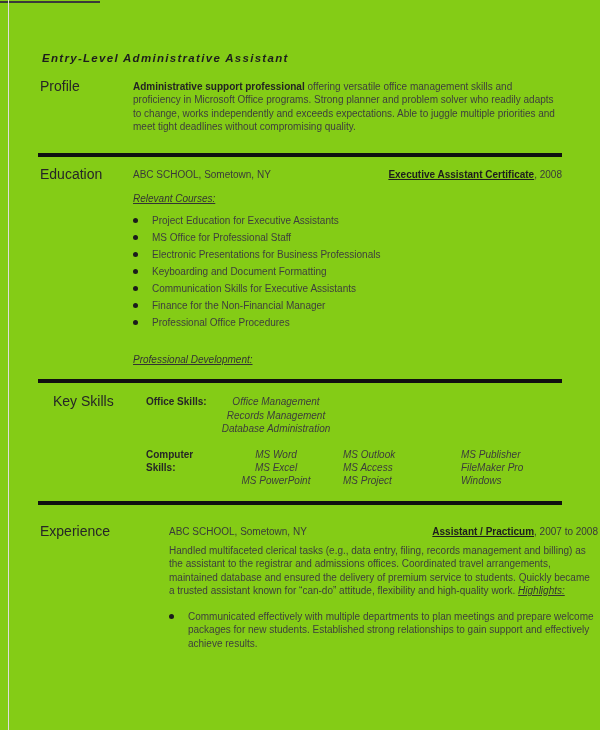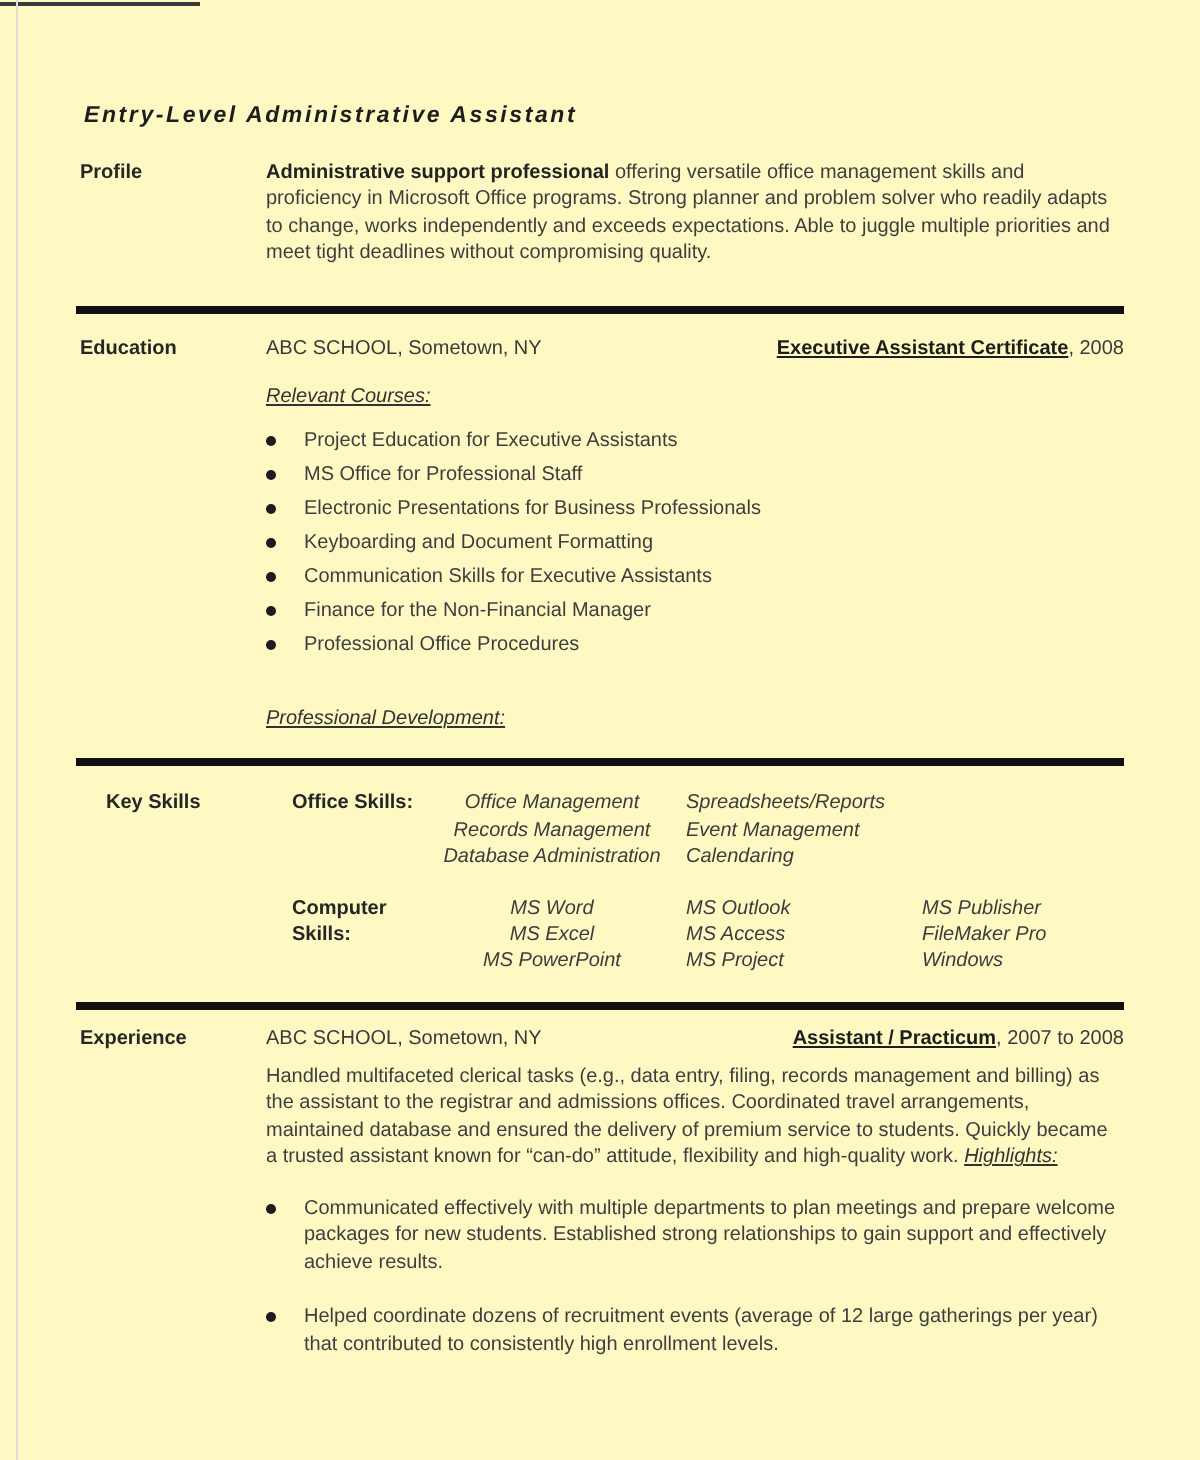--- a/index.html
+++ b/index.html
@@ -1,20 +1,20 @@
 <!DOCTYPE html>
 <html><head>
 <meta charset="utf-8">
 <style>
   * { margin:0; padding:0; box-sizing:border-box; }
   html,body { background:#ffffff; }
   .page {
     position:relative;
     width:600px; height:730px;
-    background:#fef9c3;
+    background:#84cc16;
     font-family:"Liberation Sans", sans-serif;
     color:#3e3e3e;
     overflow:hidden;
   }
   .left-edge-line {
     position:absolute; left:8px; top:0; width:1px; height:730px;
     background:#e0dedd;
   }
   .top-artifact {
     position:absolute; left:0; top:1px; width:100px; height:2px;
@@ -24,21 +24,21 @@
 
   .doc-title {
     margin-left:42px;
     font-size:11.5px; font-weight:bold; font-style:italic;
     letter-spacing:1.3px; color:#1d1d1d;
   }
 
   .section { display:flex; }
   .label-col {
     flex:0 0 133px; width:133px; padding-left:40px;
-    font-size:10px; font-weight:bold; color:#262626;
+    font-size:14px; font-weight:normal; color:#262626;
     line-height:13px;
   }
   .body-col { width:429px; font-size:10px; line-height:13.4px; }
 
   .rule {
     height:4px; width:524px; margin-left:38px;
     background:#101010;
   }
 
   .lead-bold { font-weight:bold; color:#232323; }
@@ -81,21 +81,21 @@
   .exp-bullets .bullet-item { line-height:13.6px; }
   .exp-bullets .bullet-item + .bullet-item { margin-top:14px; }
   .exp-bullets .dot { margin-top:4px; }
 
   .mt-profile { margin-top:16px; }
   .mt-rule1 { margin-top:19px; }
   .mt-edu { margin-top:11px; }
   .mt-rule2 { margin-top:13px; }
   .mt-skills { margin-top:12px;padding-left:13px; }
   .mt-rule3 { margin-top:13px; }
-  .mt-exp { margin-top:8px; }
+  .mt-exp { margin-top:20px;gap:36px; }
   .mt-dev { margin-top:22px; }
 </style>
 </head>
 <body>
 
 <div class="page">
   <div class="top-artifact"></div>
   <div class="left-edge-line"></div>
 
   <div class="doc">
@@ -163,25 +163,20 @@
       <div class="label-col">Key Skills</div>
       <div class="body-col">
 
         <div class="skills-row">
           <div class="skills-cat">Office Skills:</div>
           <div class="skills-col c1">
             <div>Office Management</div>
             <div>Records Management</div>
             <div>Database Administration</div>
           </div>
-          <div class="skills-col c2">
-            <div>Spreadsheets/Reports</div>
-            <div>Event Management</div>
-            <div>Calendaring</div>
-          </div>
         </div>
 
         <div class="skills-row">
           <div class="skills-cat">Computer Skills:</div>
           <div class="skills-col c1">
             <div>MS Word</div>
             <div>MS Excel</div>
             <div>MS PowerPoint</div>
           </div>
           <div class="skills-col c2">
@@ -211,22 +206,18 @@
 
         <div class="exp-summary">
           <span>Handled multifaceted clerical tasks (e.g., data entry, filing, records management and billing) as the assistant to the registrar and admissions offices. Coordinated travel arrangements, maintained database and ensured the delivery of premium service to students. Quickly became a trusted assistant known for “can-do” attitude, flexibility and high-quality work. </span><span class="highlights">Highlights:</span>
         </div>
 
         <ul class="exp-bullets bullet-list">
           <li class="bullet-item">
               <span class="dot"></span>
               <span>Communicated effectively with multiple departments to plan meetings and prepare welcome packages for new students. Established strong relationships to gain support and effectively achieve results.</span>
             </li>
-          <li class="bullet-item">
-              <span class="dot"></span>
-              <span>Helped coordinate dozens of recruitment events (average of 12 large gatherings per year) that contributed to consistently high enrollment levels.</span>
-            </li>
         </ul>
       </div>
     </div>
 
   </div>
 </div>
 
 </body></html>

